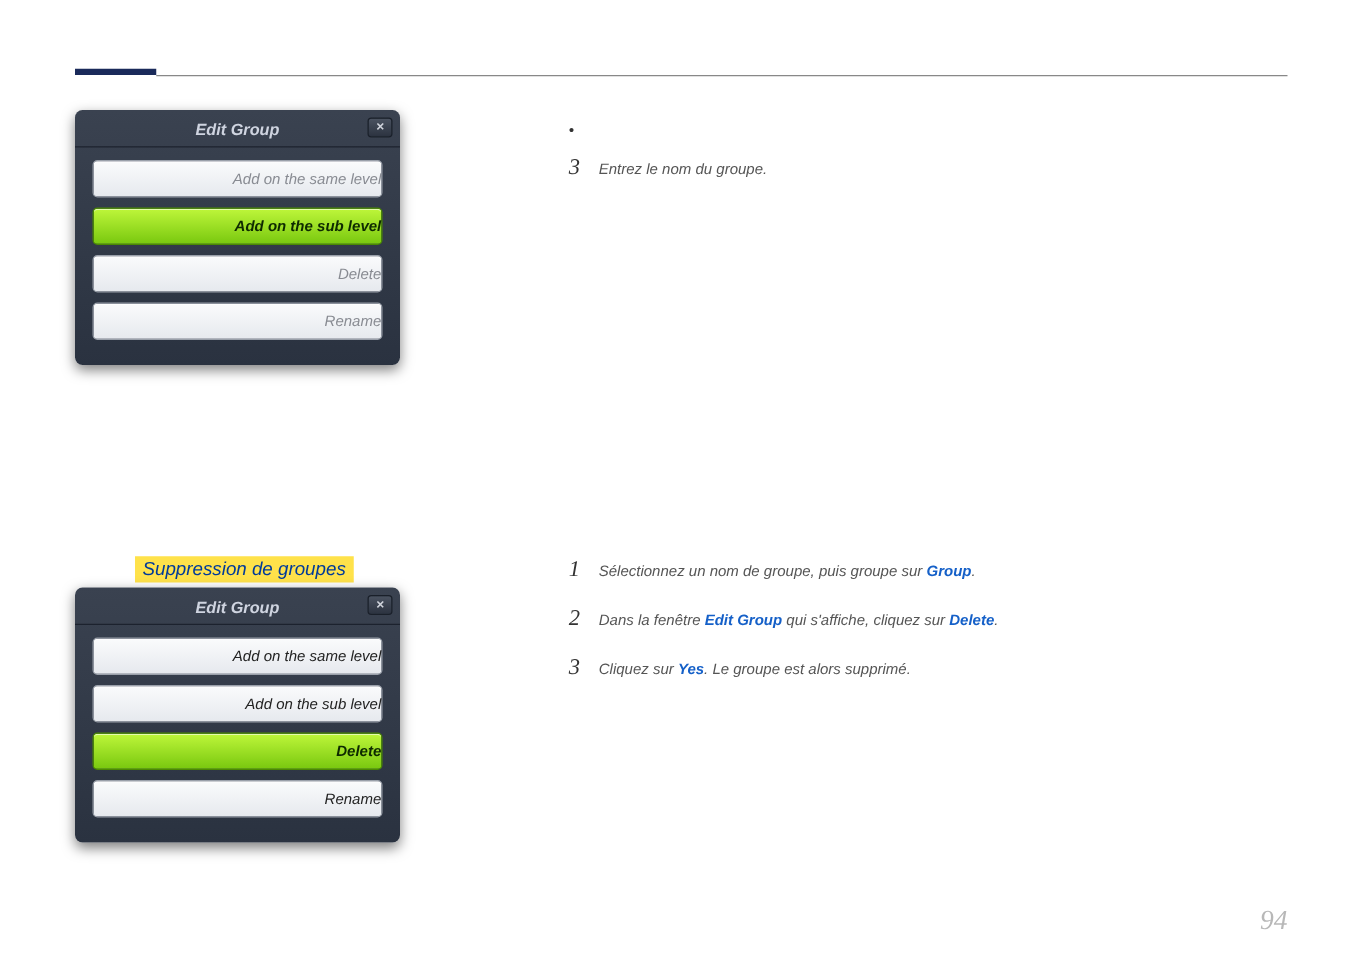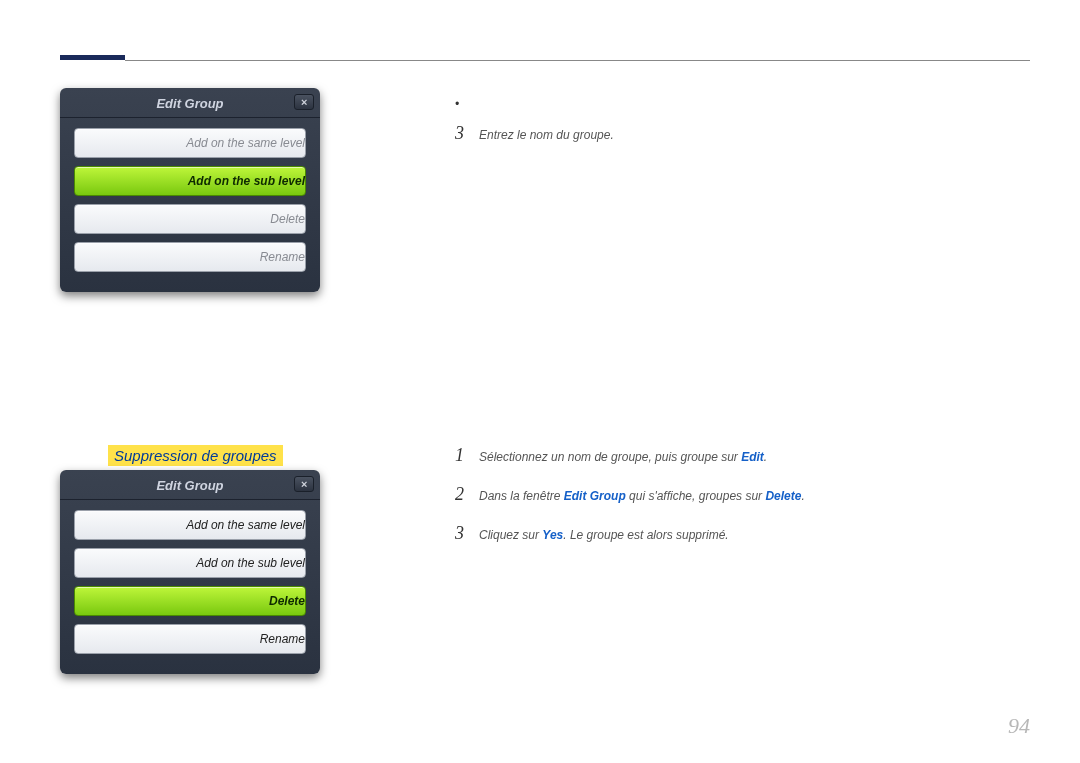--- a/index.html
+++ b/index.html
@@ -138,21 +138,21 @@
   .num-text {
     font-size: 12px;
     color: #555;
     line-height: 1.4;
     flex: 1;
   }
 
   .page-number {
     position: absolute;
     right: 50px;
-    bottom: 24px;
+    bottom: 14px;
     font-size: 22px;
     color: #b8b8b8;
     font-family: Georgia, serif;
   }
 </style>
 </head>
 <body>
 
 <div class="header-thick"></div>
 <div class="header-rule"></div>
@@ -192,27 +192,27 @@
   <div class="num-row" style="margin-top:10px;">
     <div class="num">3</div>
     <div class="num-text">Entrez le nom du groupe.</div>
   </div>
 </div>
 
 <div class="right-col right-mid">
   <div class="num-row">
     <div class="num">1</div>
     <div class="num-text">
-      <span>Sélectionnez un nom de groupe, puis groupe sur </span><span class="blue-bold">Edit</span><span>.</span>
+      <span>Sélectionnez un nom de groupe, puis groupe sur </span><span class="blue-bold">Group</span><span>.</span>
     </div>
   </div>
   <div class="num-row">
     <div class="num">2</div>
     <div class="num-text">
-      <span>Dans la fenêtre </span><span class="blue-bold">Edit Group</span><span> qui s'affiche, groupes sur </span><span class="blue-bold">Delete</span><span>.</span>
+      <span>Dans la fenêtre </span><span class="blue-bold">Edit Group</span><span> qui s'affiche, cliquez sur </span><span class="blue-bold">Delete</span><span>.</span>
     </div>
   </div>
   <div class="num-row">
     <div class="num">3</div>
     <div class="num-text">
       <span>Cliquez sur </span><span class="blue-bold">Yes</span><span>. Le groupe est alors supprimé.</span>
     </div>
   </div>
 </div>
 

